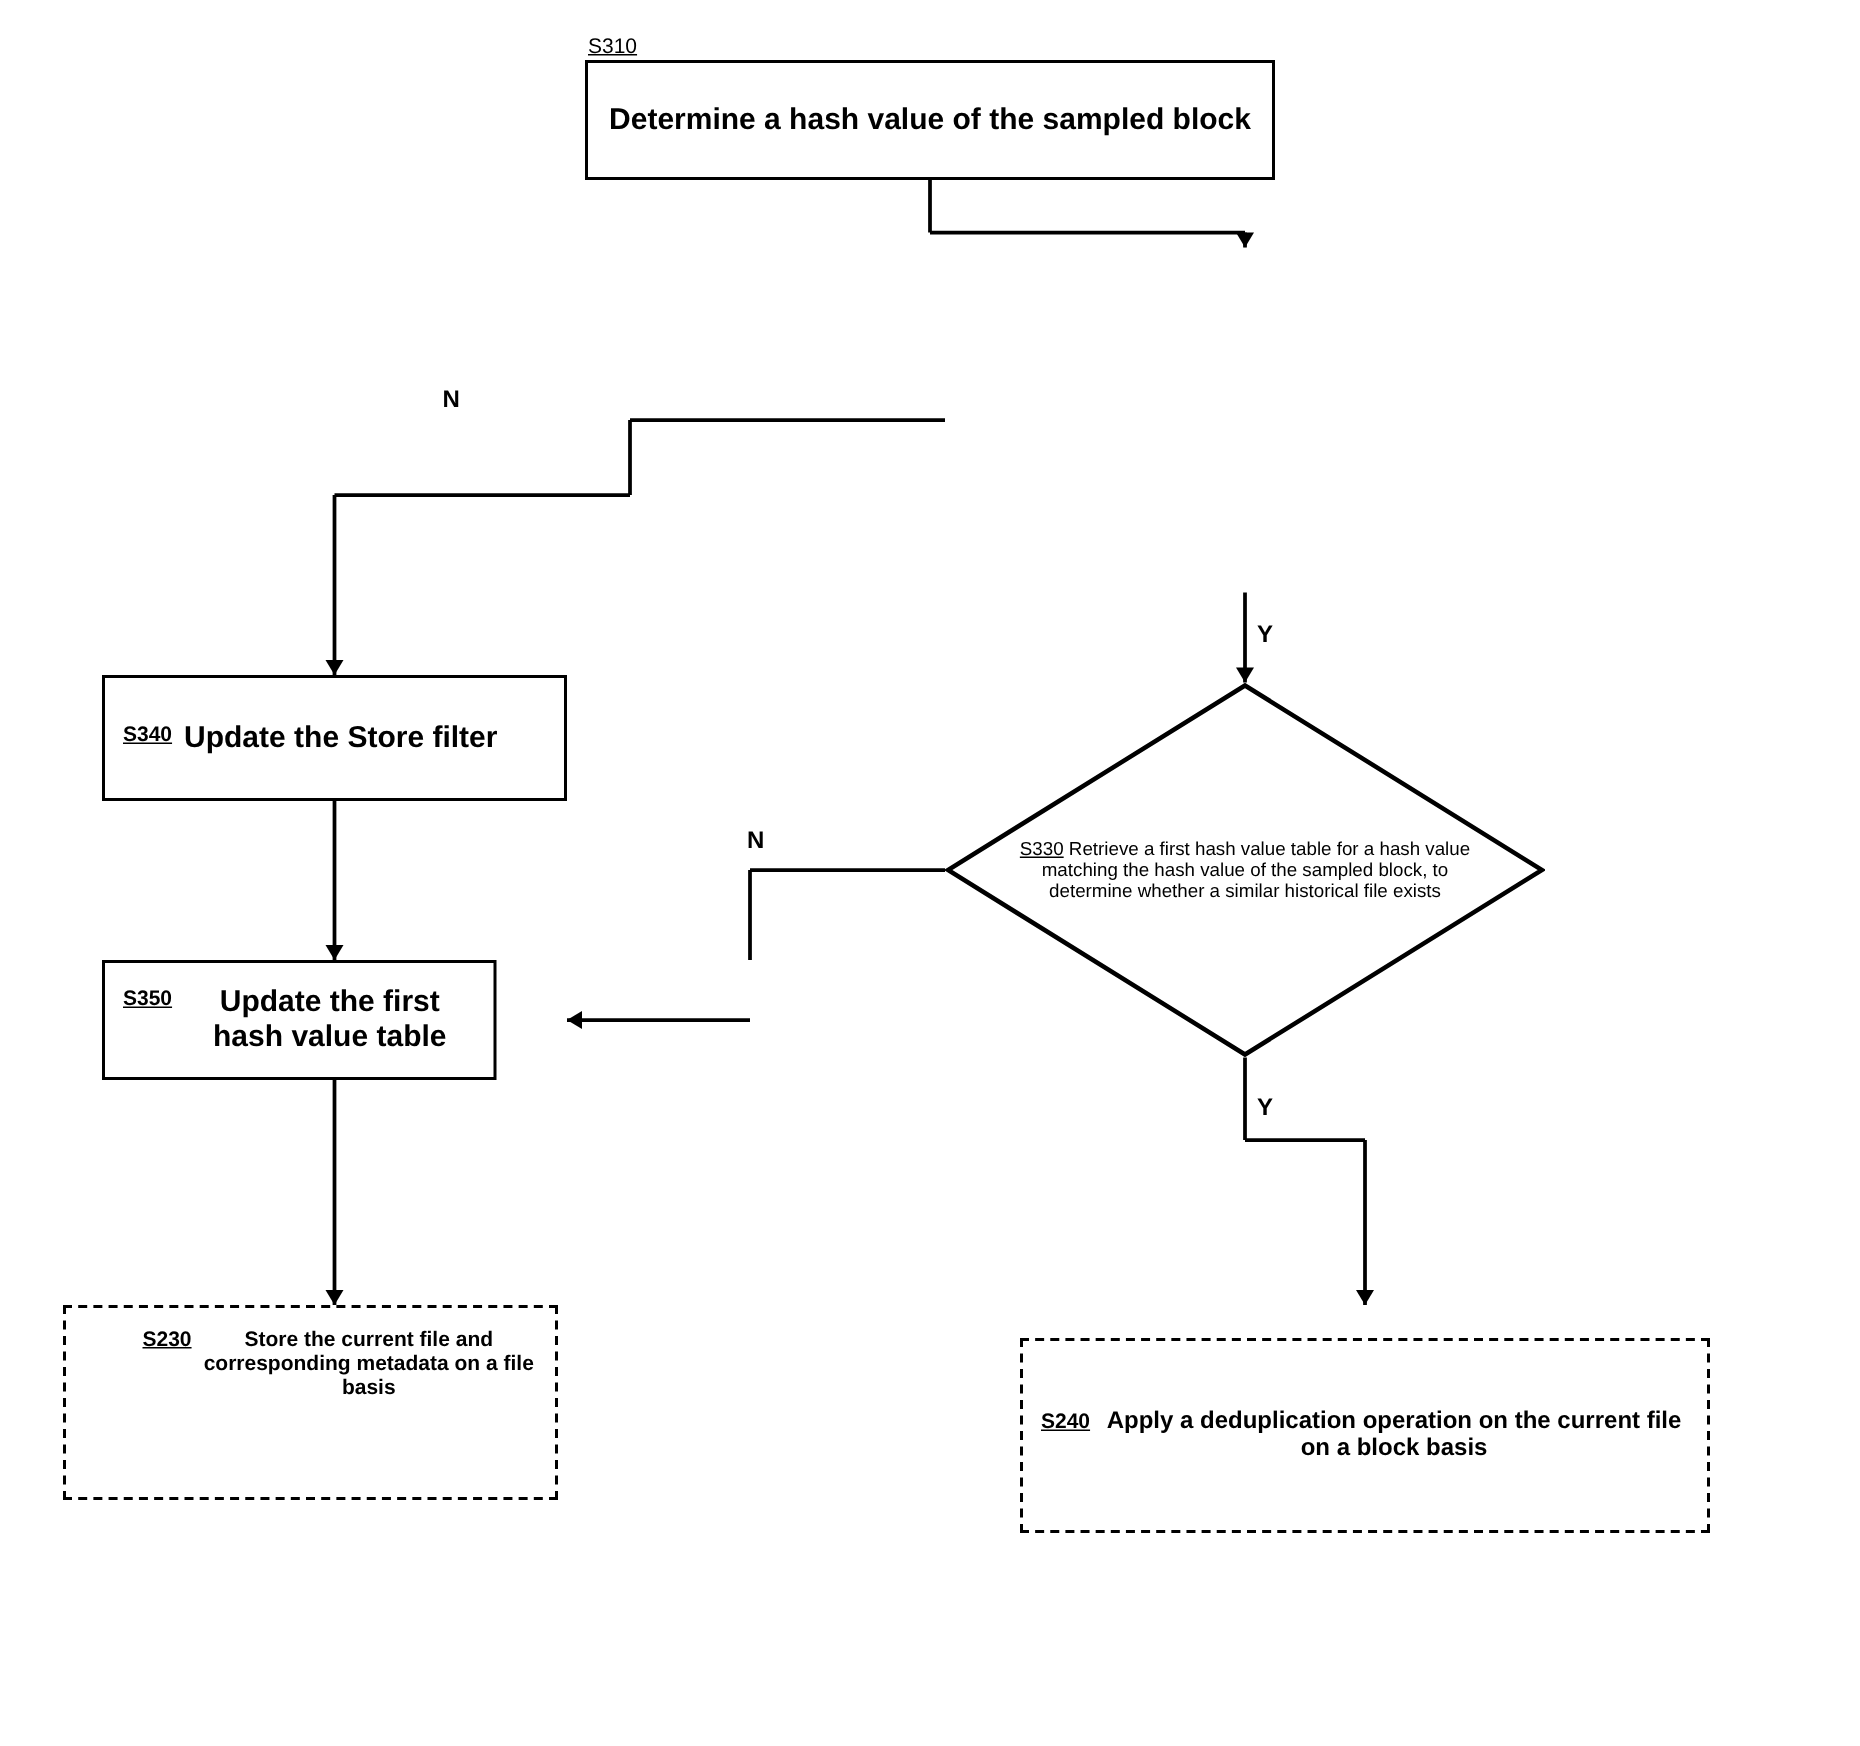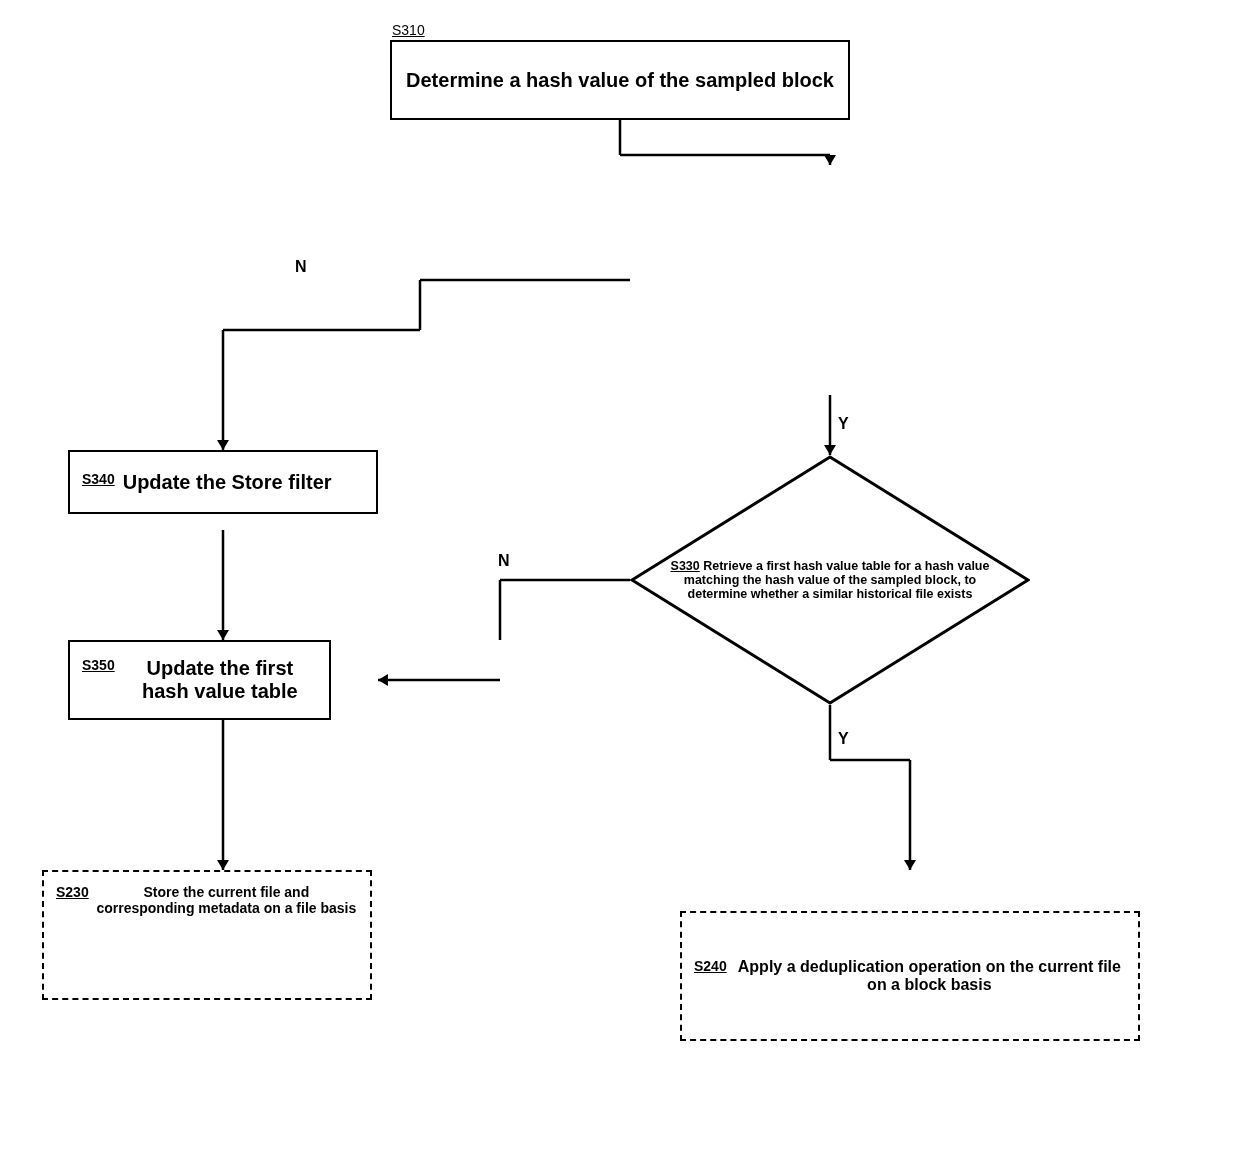--- a/index.html
+++ b/index.html
@@ -123,53 +123,53 @@
 
   </svg>
 
   <div class="box" style="left:390px; top:40px; width:460px; height:80px; flex-direction:row; align-items:center; justify-content:center;">
     <span class="box-text">Determine a hash value of the sampled block</span>
   </div>
 
   <div style="position:absolute; left:392px; top:22px; font-size:14px; font-weight:normal; text-decoration:underline;">S310</div>
 
 
-  <div class="box" style="left:68px; top:450px; width:310px; height:64px;">
+  <div class="box" style="left:68px; top:450px; width:310px; height:84px;">
     <div style="display:flex; flex-direction:row; align-items:baseline; gap:8px; width:100%; justify-content:flex-start;">
       <span class="box-label">S340</span>
       <span class="box-text">Update the Store filter</span>
     </div>
   </div>
 
   <div class="diamond-container" style="left:630px; top:455px; width:400px; height:250px;">
     <div class="diamond-inner" style="width:400px; height:250px;">
       <svg class="diamond-shape" viewBox="0 0 400 250" preserveAspectRatio="none">
         <polygon points="200,2 398,125 200,248 2,125" fill="white" stroke="black" stroke-width="3"></polygon>
       </svg>
       <div class="diamond-text" style="font-size:12.5px;">
-          <div style="text-align: center; font-size: 12.5px; font-weight: bold;"><span style="text-decoration:underline;">S330</span> Retrieve a first hash value table for a hash value matching the hash value of the sampled block, to determine whether a similar historical file exists</div>
+          <div style="text-align: center; font-size: 12.5px; font-weight: normal;"><span style="text-decoration:underline;">S330</span> Retrieve a first hash value table for a hash value matching the hash value of the sampled block, to determine whether a similar historical file exists</div>
         </div>
     </div>
   </div>
 
   <div class="box" style="left:68px; top:640px; width:263px; height:80px;">
     <div style="display:flex; flex-direction:row; align-items:baseline; gap:8px; width:100%; justify-content:flex-start;">
       <span class="box-label">S350</span>
       <span class="box-text">Update the first hash value table</span>
     </div>
   </div>
 
   <div class="box dashed" style="left:42px; top:870px; width:330px; height:130px; align-items:flex-start; justify-content:flex-start; padding:12px;">
     <div style="display:flex; flex-direction:row; align-items:flex-start; gap:6px;">
-      <span class="box-label" style="white-space:nowrap;">S230</span>
+      <span class="box-label" style="white-space:nowrap;margin-left:39px;">S230</span>
       <span class="box-text" style="font-size:14px;">Store the current file and corresponding metadata on a file basis</span>
     </div>
   </div>
 
-  <div class="box dashed" style="left:680px; top:911px; width:460px; height:130px; align-items:flex-start; justify-content:center; padding:12px;">
+  <div class="box dashed" style="left:680px; top:892px; width:460px; height:130px; align-items:flex-start; justify-content:center; padding:12px;">
     <div style="display:flex; flex-direction:row; align-items:flex-start; gap:6px;">
       <span class="box-label" style="white-space:nowrap;">S240</span>
       <span class="box-text" style="font-size:16px; text-align:center;">Apply a deduplication operation on the current file on a block basis</span>
     </div>
   </div>
 
   <div class="arrow-label" style="left:295px; top:258px;">N</div>
   <div class="arrow-label" style="left:838px; top:415px;">Y</div>
   <div class="arrow-label" style="left:498px; top:552px;">N</div>
   <div class="arrow-label" style="left:838px; top:730px;">Y</div>

